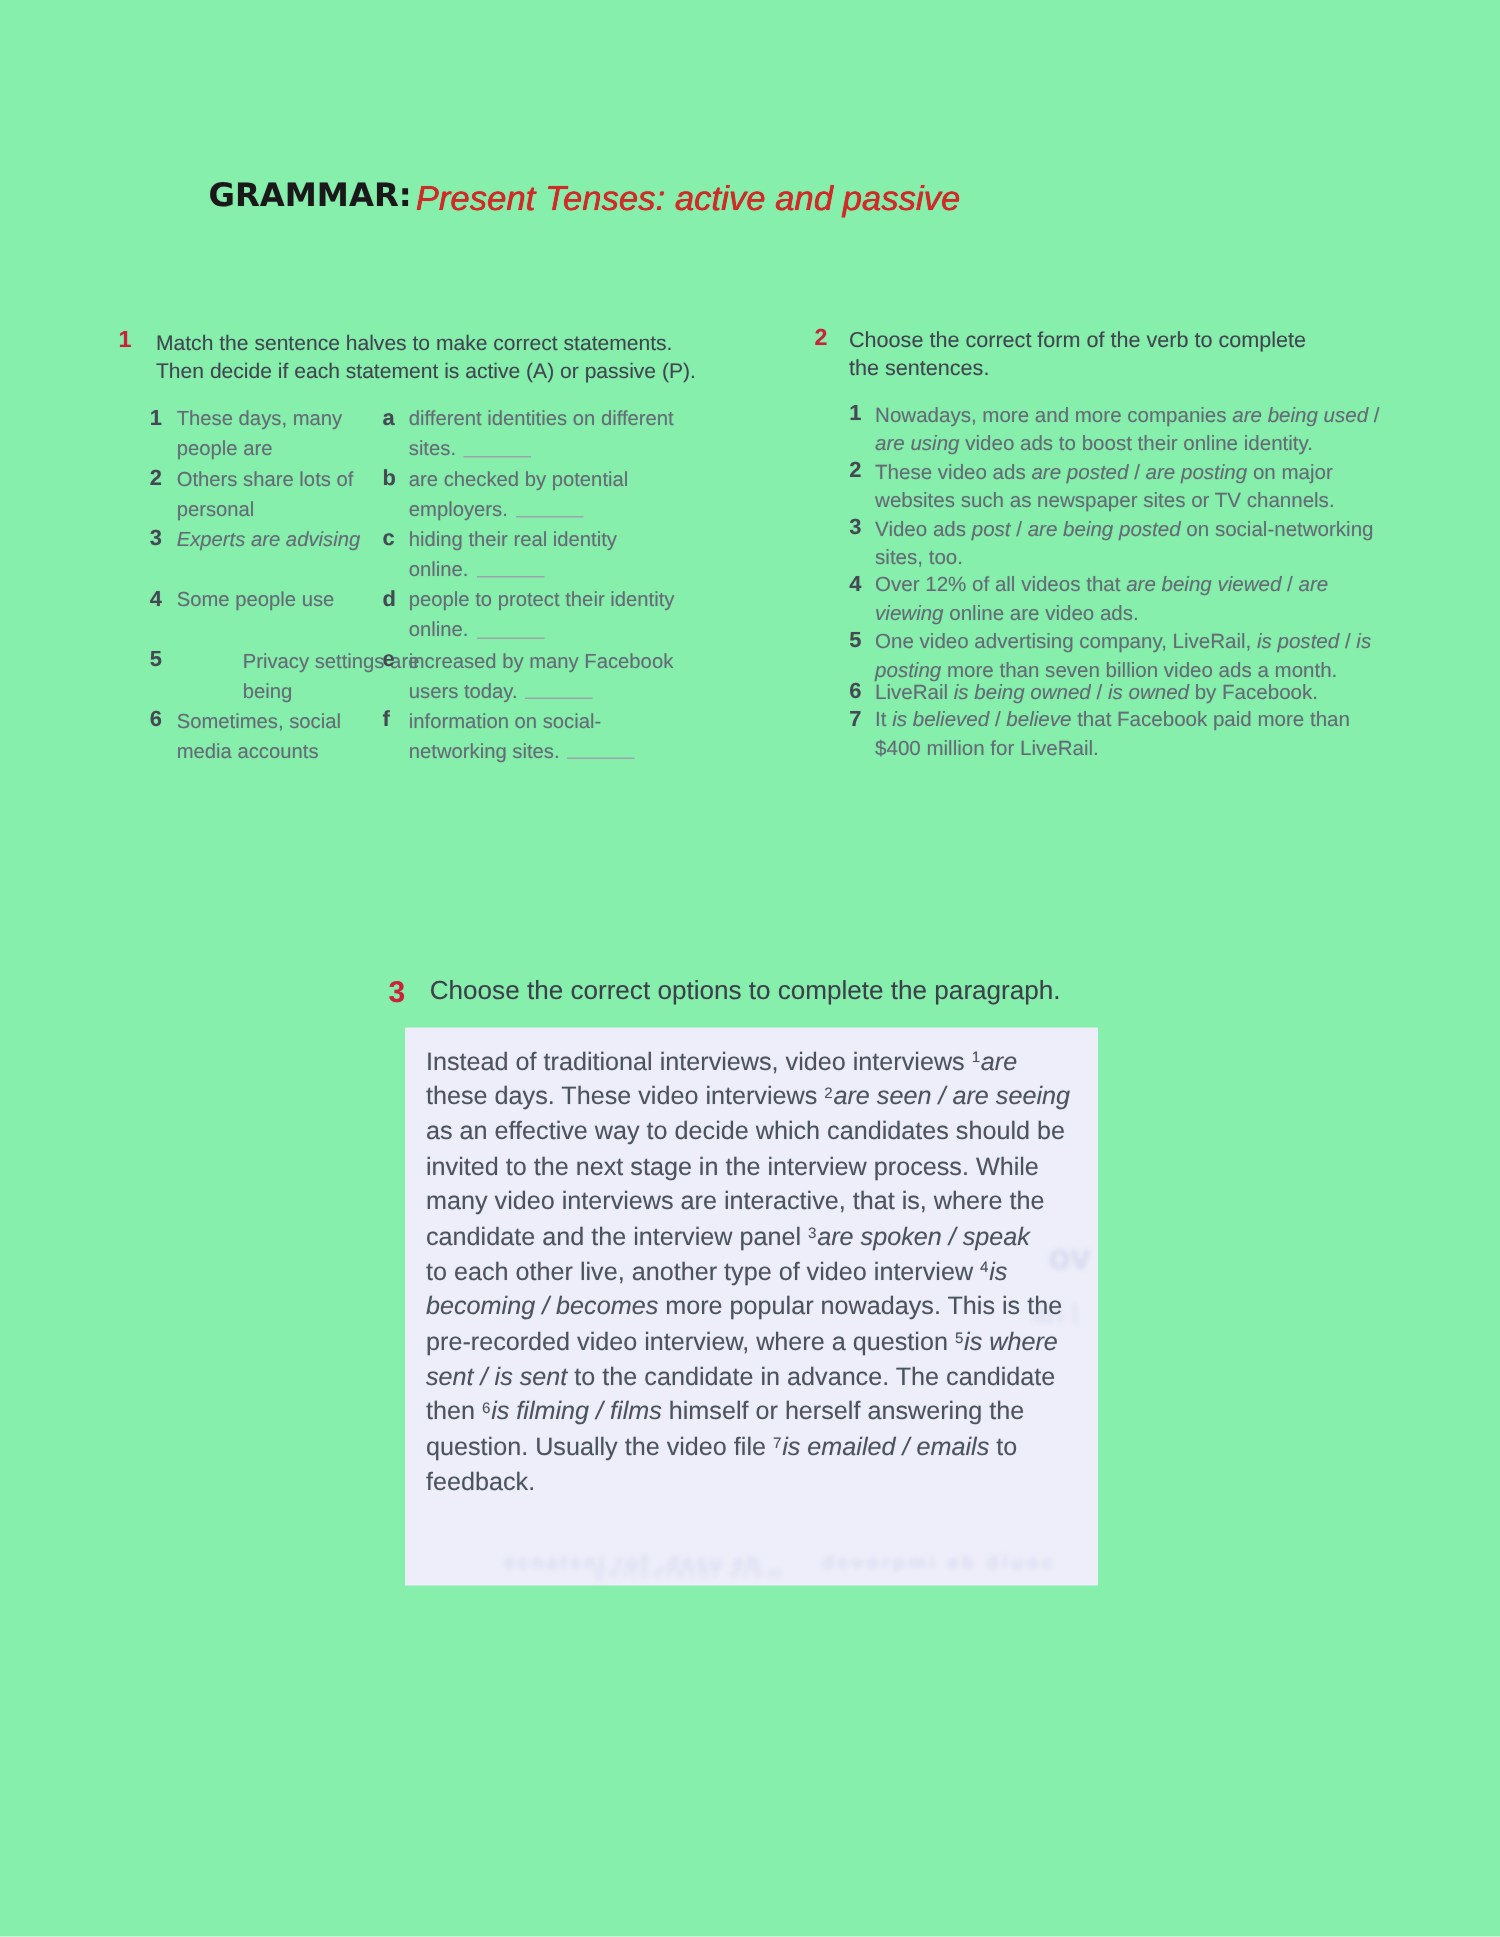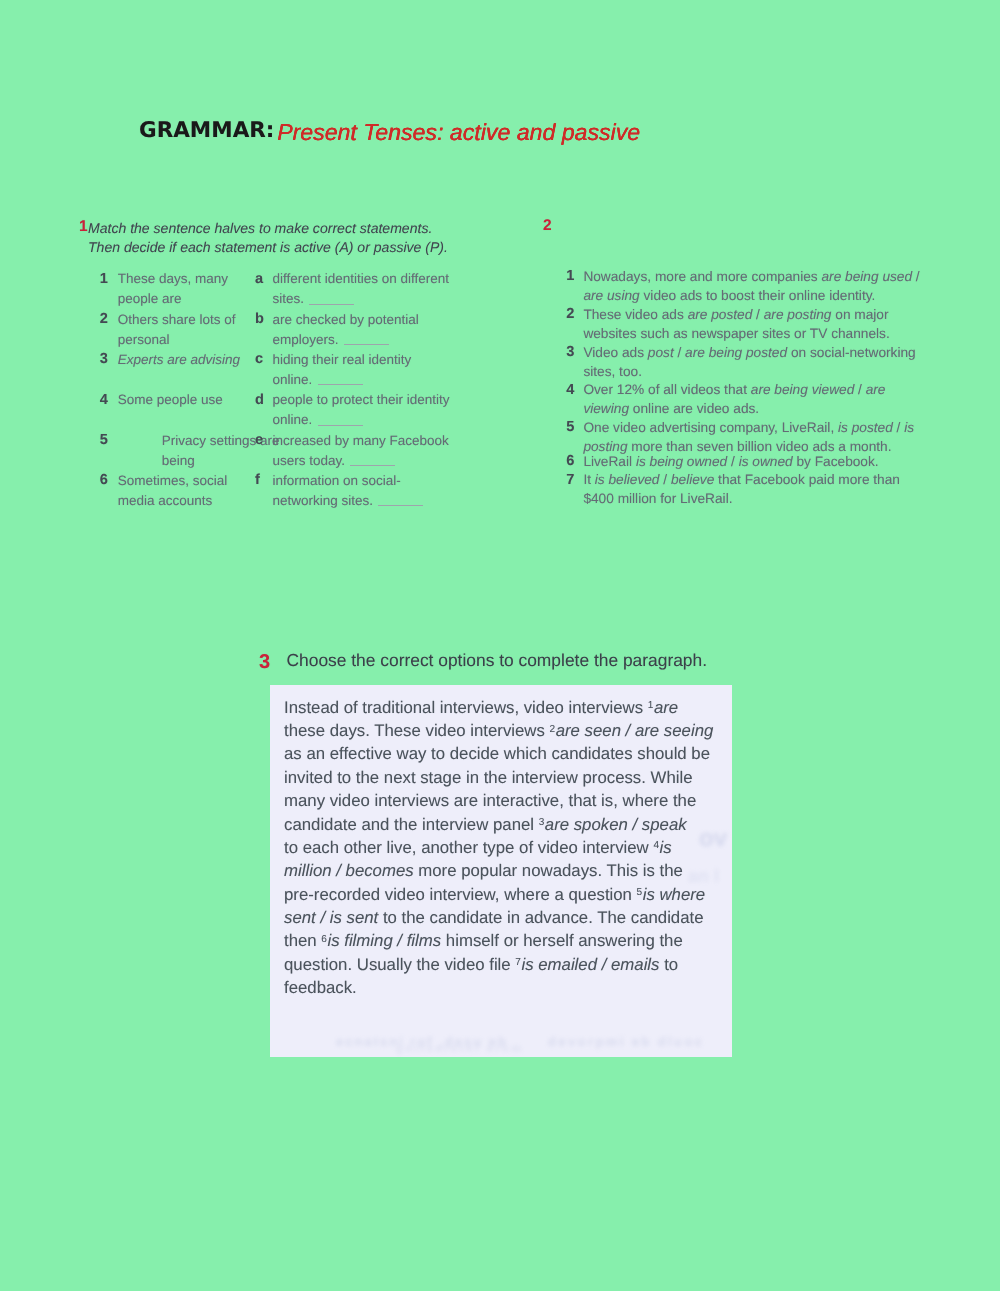--- a/index.html
+++ b/index.html
@@ -54,26 +54,30 @@
 </head>
 <body>
 
 <div class="page scan">
 
   <div class="abs" id="title">
     <span class="tlabel">GRAMMAR: </span><span class="ttopic">Present Tenses: active and passive</span>
   </div>
 
   <div class="exnum" style="left:79px;top:218px;">1</div>
-  <div class="exhead" style="left:88px;top:219px;width:380px;font-style:italic;">
+  <div class="exhead" style="left:104px;top:219px;width:380px;">
     <div>Match the sentence halves to make correct statements.</div>
     <div>Then decide if each statement is active (A) or passive (P).</div>
   </div>
 
   <div class="exnum" style="left:543px;top:217px;">2</div>
+  <div class="exhead w2" style="left:566px;top:218px;width:360px;">
+    <div>Choose the correct form of the verb to complete</div>
+    <div>the sentences.</div>
+  </div>
 
   <div class="exnum big" style="left:259px;top:650.5px;">3</div>
   <div class="exhead big" style="left:286.5px;top:650px;width:440px;">Choose the correct options to complete the paragraph.</div>
 
   <div id="ex1-left">
       <div class="row" style="left: 99.8px; top: 269.3px; width: 146px;">
         <span class="mk">1</span>
         <span class="tx" style="left:18px;width:128px;">These days, many people are</span>
       </div>
       <div class="row" style="left: 99.8px; top: 309.6px; width: 146px;">
@@ -163,21 +167,21 @@
     <div class="ghost" style="left:396px;top:1043px;font-size:11px;opacity:.55;letter-spacing:2.6px;">gnitseretni erom</div>
   </div>
   <div class="abs" id="paratext">
       <div class="pline">Instead of traditional interviews, video interviews <sup>1</sup><i>are</i></div>
       <div class="pline">these days. These video interviews <sup>2</sup><i>are seen / are seeing</i></div>
       <div class="pline">as an effective way to decide which candidates should be</div>
       <div class="pline">invited to the next stage in the interview process. While</div>
       <div class="pline">many video interviews are interactive, that is, where the</div>
       <div class="pline">candidate and the interview panel <sup>3</sup><i>are spoken / speak</i></div>
       <div class="pline">to each other live, another type of video interview <sup>4</sup><i>is</i></div>
-      <div class="pline"><i>million / becomes</i> more popular nowadays. This is the</div>
+      <div class="pline"><i>becoming / becomes</i> more popular nowadays. This is the</div>
       <div class="pline">pre-recorded video interview, where a question <sup>5</sup><i>is where</i></div>
       <div class="pline"><i>sent / is sent</i> to the candidate in advance. The candidate</div>
       <div class="pline">then <sup>6</sup><i>is filming / films</i> himself or herself answering the</div>
       <div class="pline">question. Usually the video file <sup>7</sup><i>is emailed / emails</i> to</div>
       <div class="pline">feedback.</div>
     </div>
 
 </div>
 
 </body></html>

